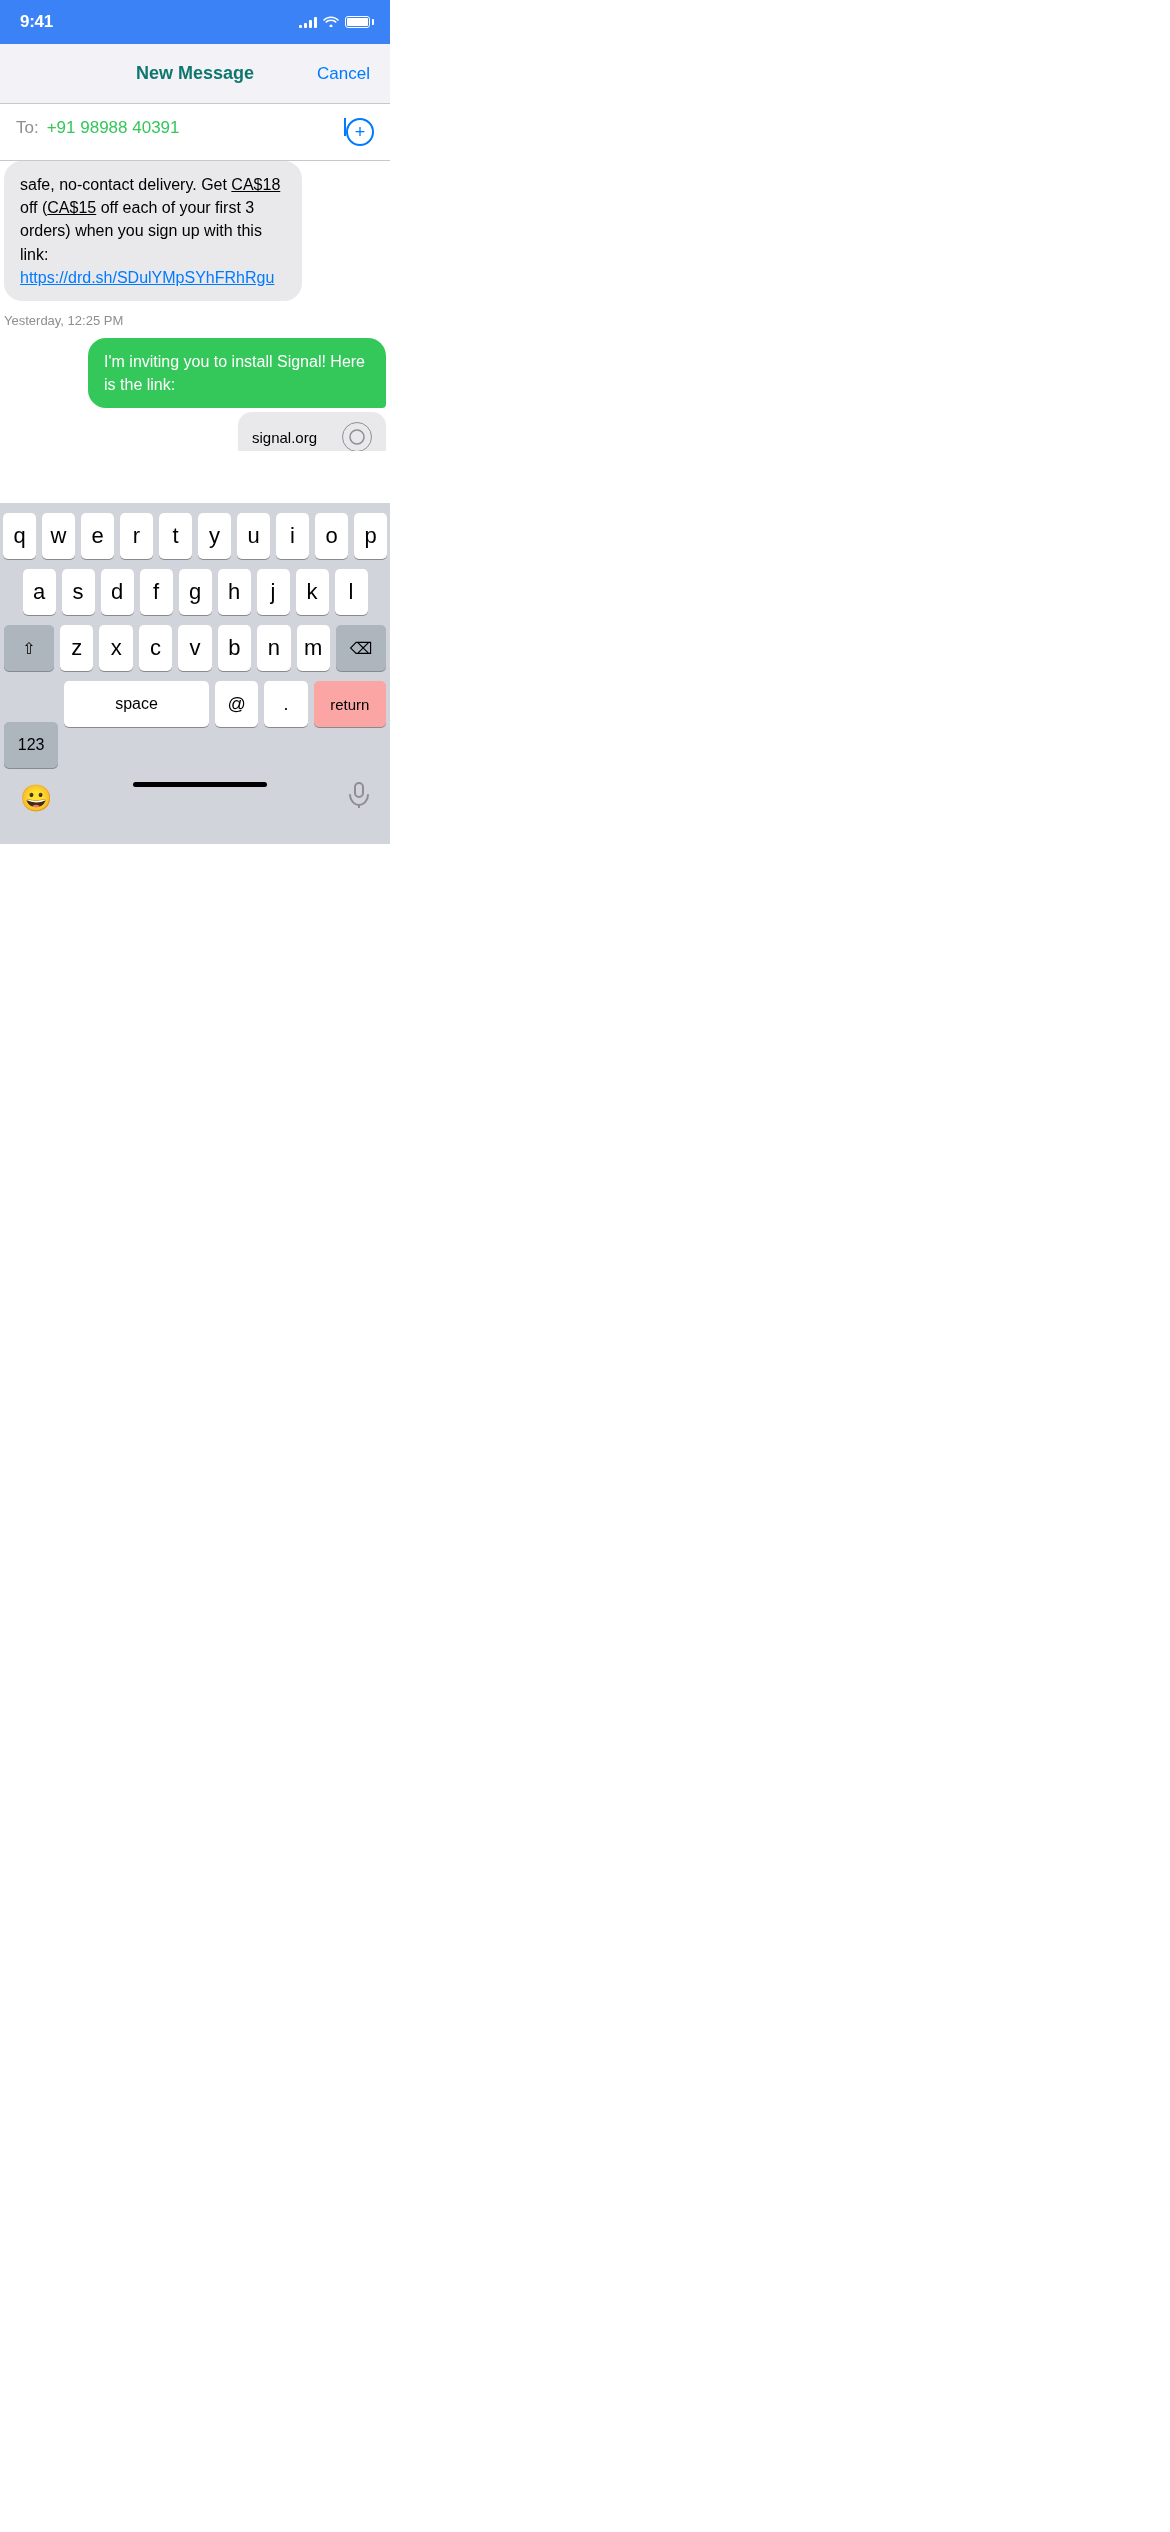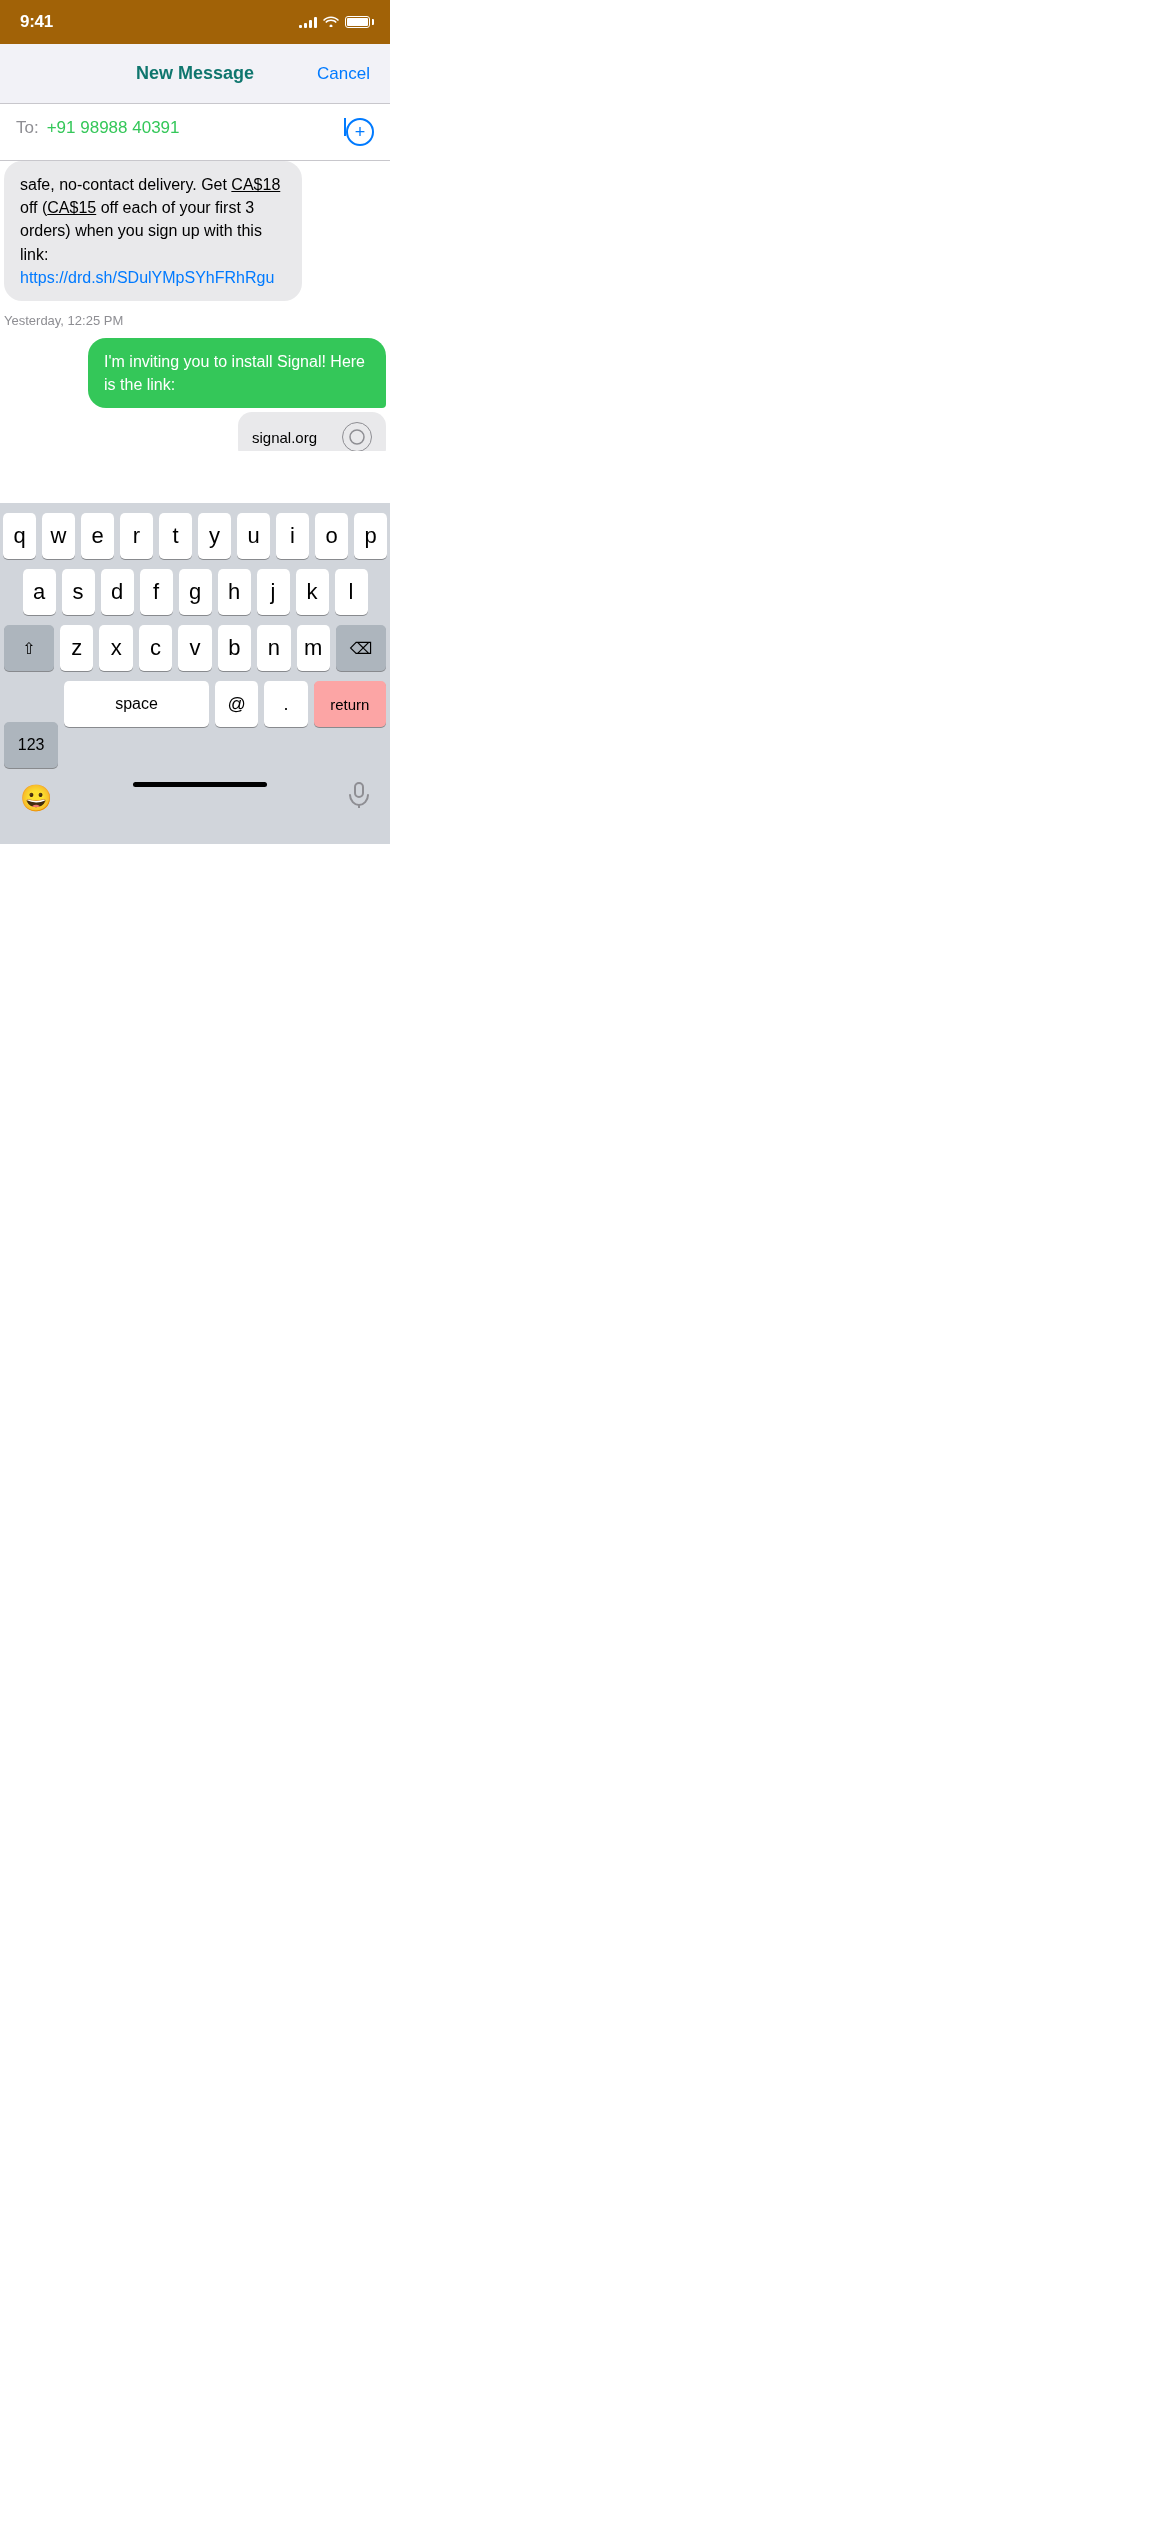--- a/index.html
+++ b/index.html
@@ -9,21 +9,21 @@
       width: 390px;
       height: 844px;
       background: #fff;
       font-family: -apple-system, 'SF Pro Text', 'Helvetica Neue', sans-serif;
       overflow: hidden;
       position: relative;
     }
 
     
     .status-bar {
-      background: #a16207;
+      background: #3b82f6;
       height: 44px;
       display: flex;
       align-items: center;
       justify-content: space-between;
       padding: 16px 20px;
       position: relative;
     }
 
     .status-time {
       color: #fff;
@@ -336,20 +336,21 @@
       width: 134px;
       height: 5px;
       background: #000;
       border-radius: 3px;
       margin: 0 auto;
       margin-top: -20px;
       margin-bottom: 8px;
     }
 
     .link-underline {
+      text-decoration: underline;
       color: #007aff;
     }
 
     .messages-scroll {
       height: 290px;
       overflow: hidden;
       padding: 0 4px;
     }
   </style>
 </head>

